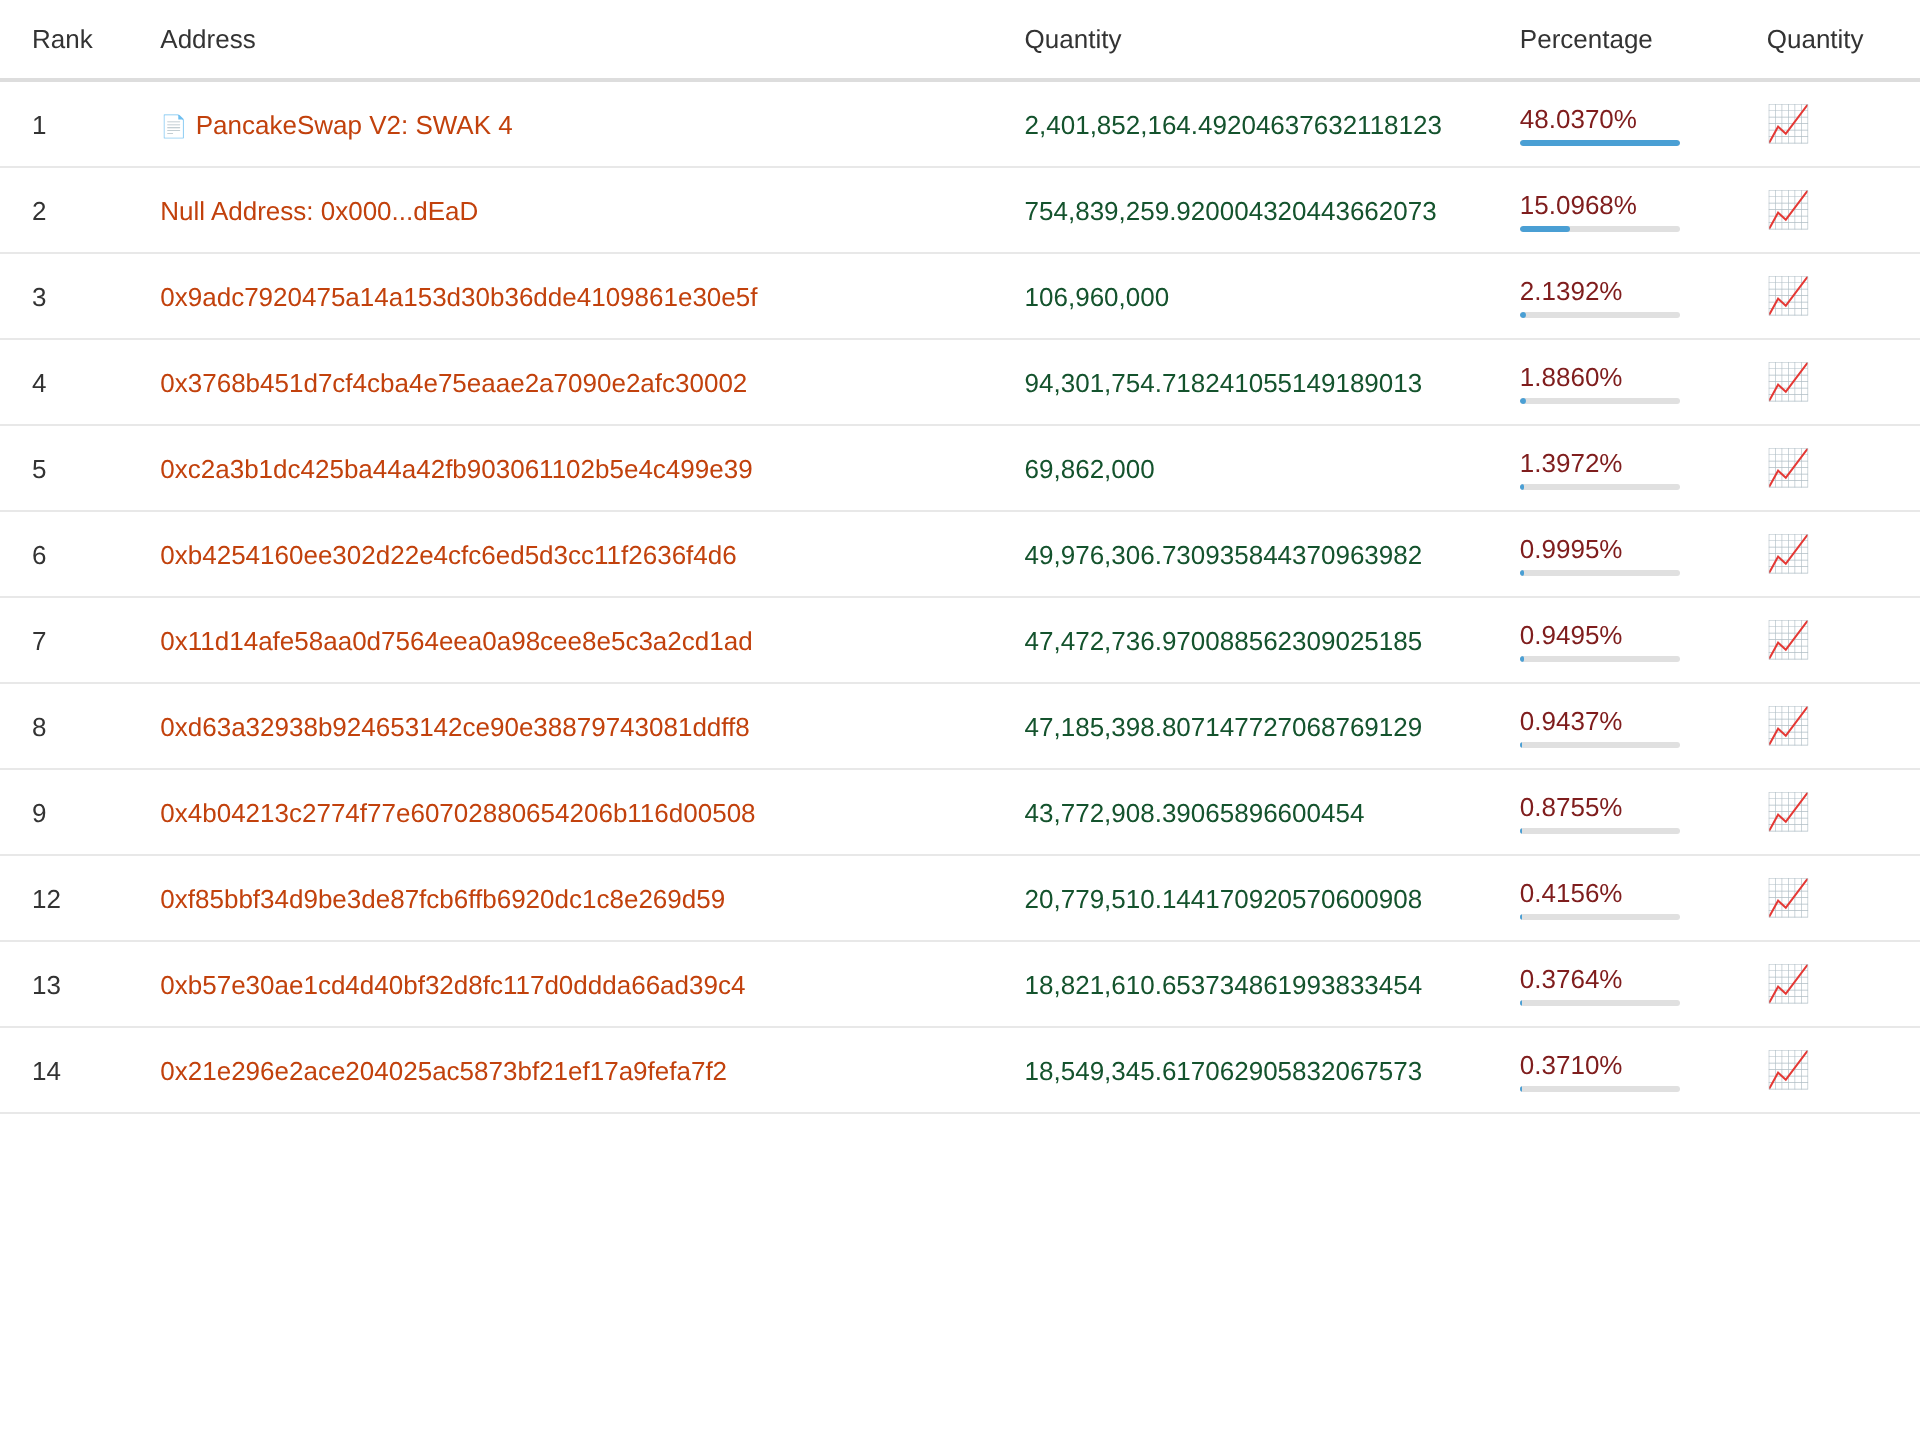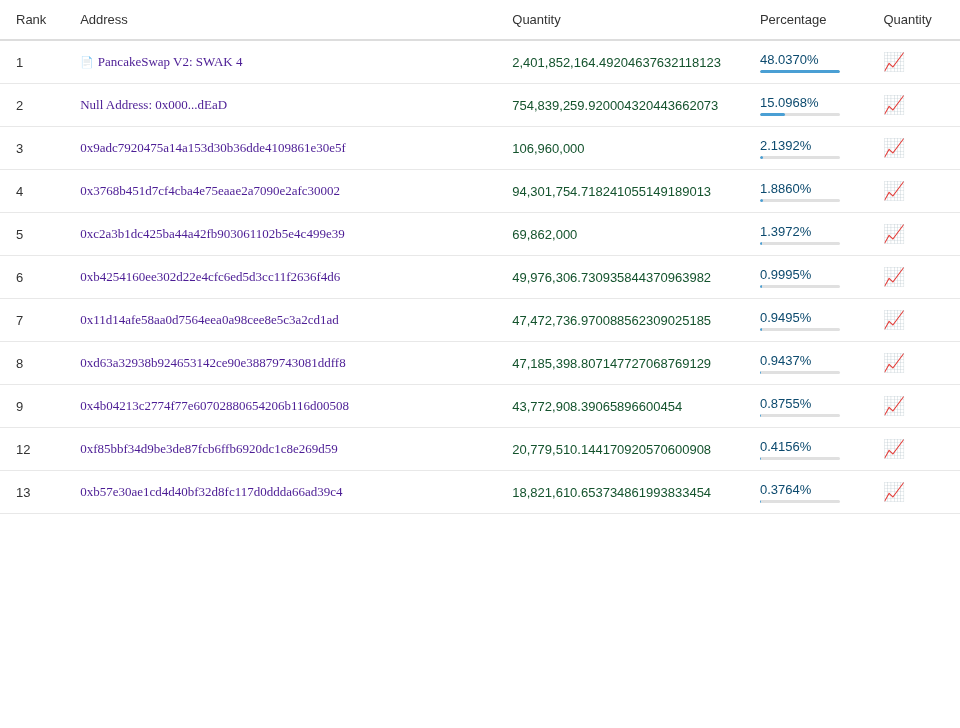--- a/index.html
+++ b/index.html
@@ -35,35 +35,34 @@
     }
     tbody td {
       padding: 10px 16px;
       vertical-align: middle;
     }
     .rank-cell {
       color: #333;
       font-weight: normal;
     }
     .address-cell a {
-      color: #4c1d95;
+      color: #c2410c;
       text-decoration: none;
-      font-family: Liberation Serif, serif;
     }
     .address-icon {
       display: inline-block;
       margin-right: 4px;
       color: #aaa;
       font-size: 11px;
     }
     .quantity-cell {
       color: #14532d;
     }
     .percentage-cell {
-      color: #0c4a6e;
+      color: #7f1d1d;
     }
     .percentage-bar-wrap {
       margin-top: 3px;
       width: 80px;
       height: 3px;
       background: #e0e0e0;
       border-radius: 2px;
       overflow: hidden;
     }
     .percentage-bar {
@@ -220,14 +219,26 @@
         <td class="address-cell"><a href="#">0xb57e30ae1cd4d40bf32d8fc117d0ddda66ad39c4</a></td>
         <td class="quantity-cell">18,821,610.653734861993833454</td>
         <td class="percentage-cell">
           <div>0.3764%</div>
           <div class="percentage-bar-wrap">
             <div class="percentage-bar" style="width: 0.78%;"></div>
           </div>
         </td>
         <td class="analytics-cell"><span class="chart-icon">📈</span></td>
       </tr>
+      <tr>
+        <td class="rank-cell">14</td>
+        <td class="address-cell"><a href="#">0x21e296e2ace204025ac5873bf21ef17a9fefa7f2</a></td>
+        <td class="quantity-cell">18,549,345.617062905832067573</td>
+        <td class="percentage-cell">
+          <div>0.3710%</div>
+          <div class="percentage-bar-wrap">
+            <div class="percentage-bar" style="width: 0.77%;"></div>
+          </div>
+        </td>
+        <td class="analytics-cell"><span class="chart-icon">📈</span></td>
+      </tr>
     </tbody>
 </table>
 
 </body></html>

